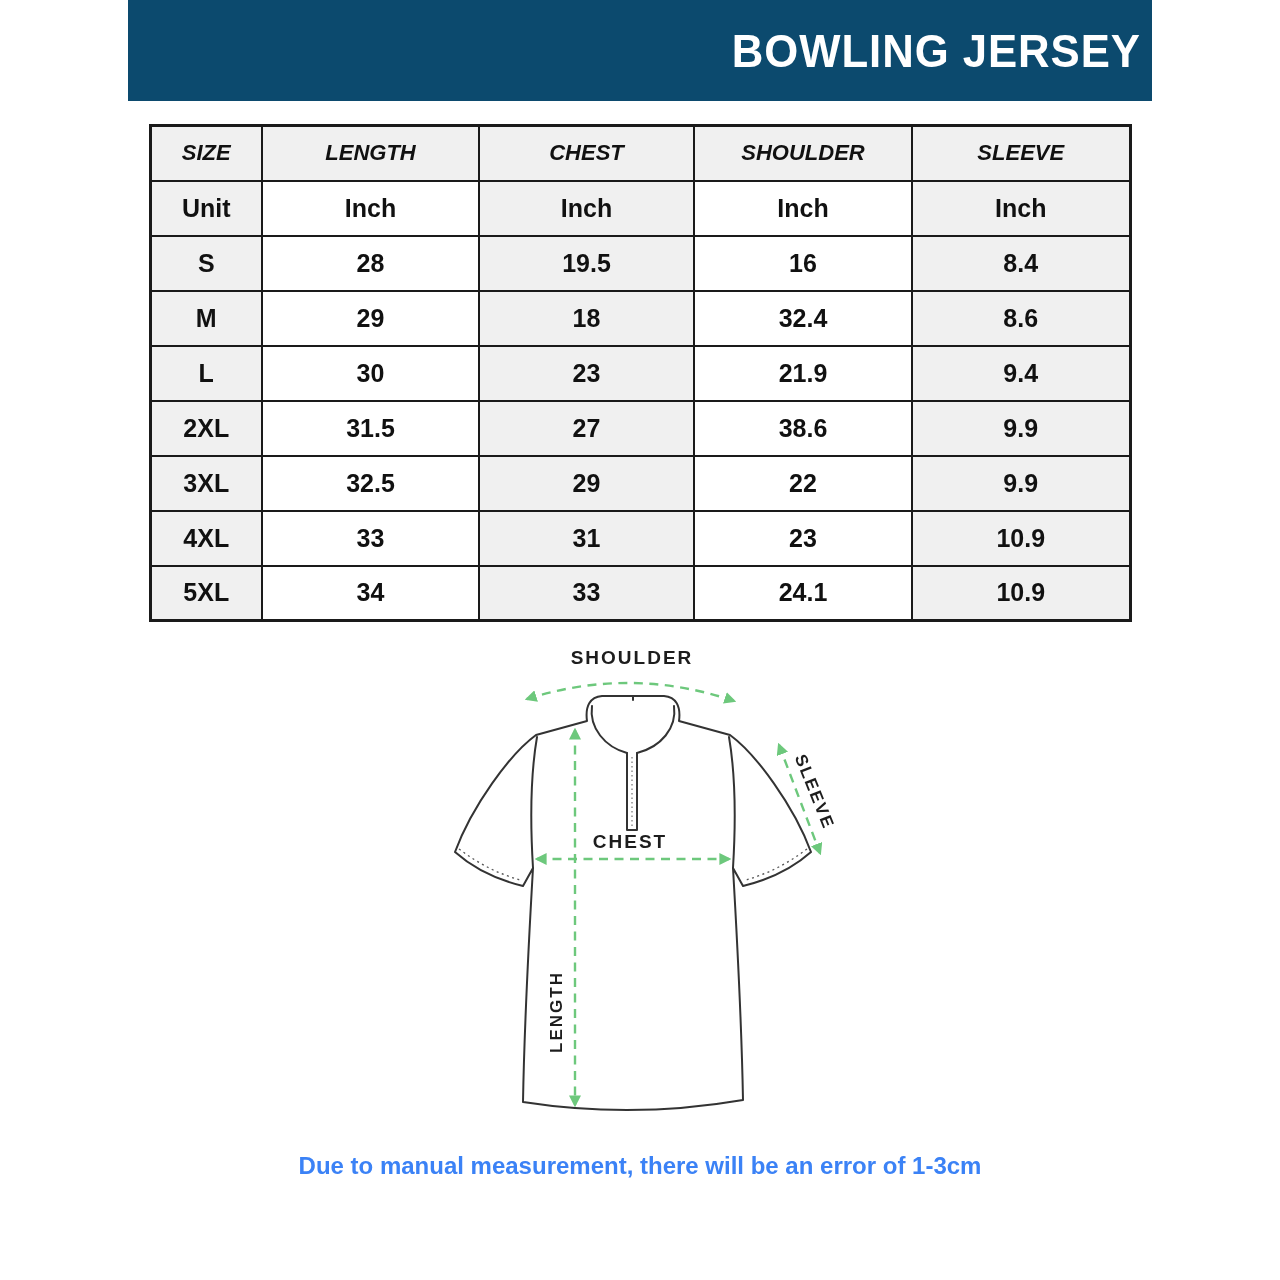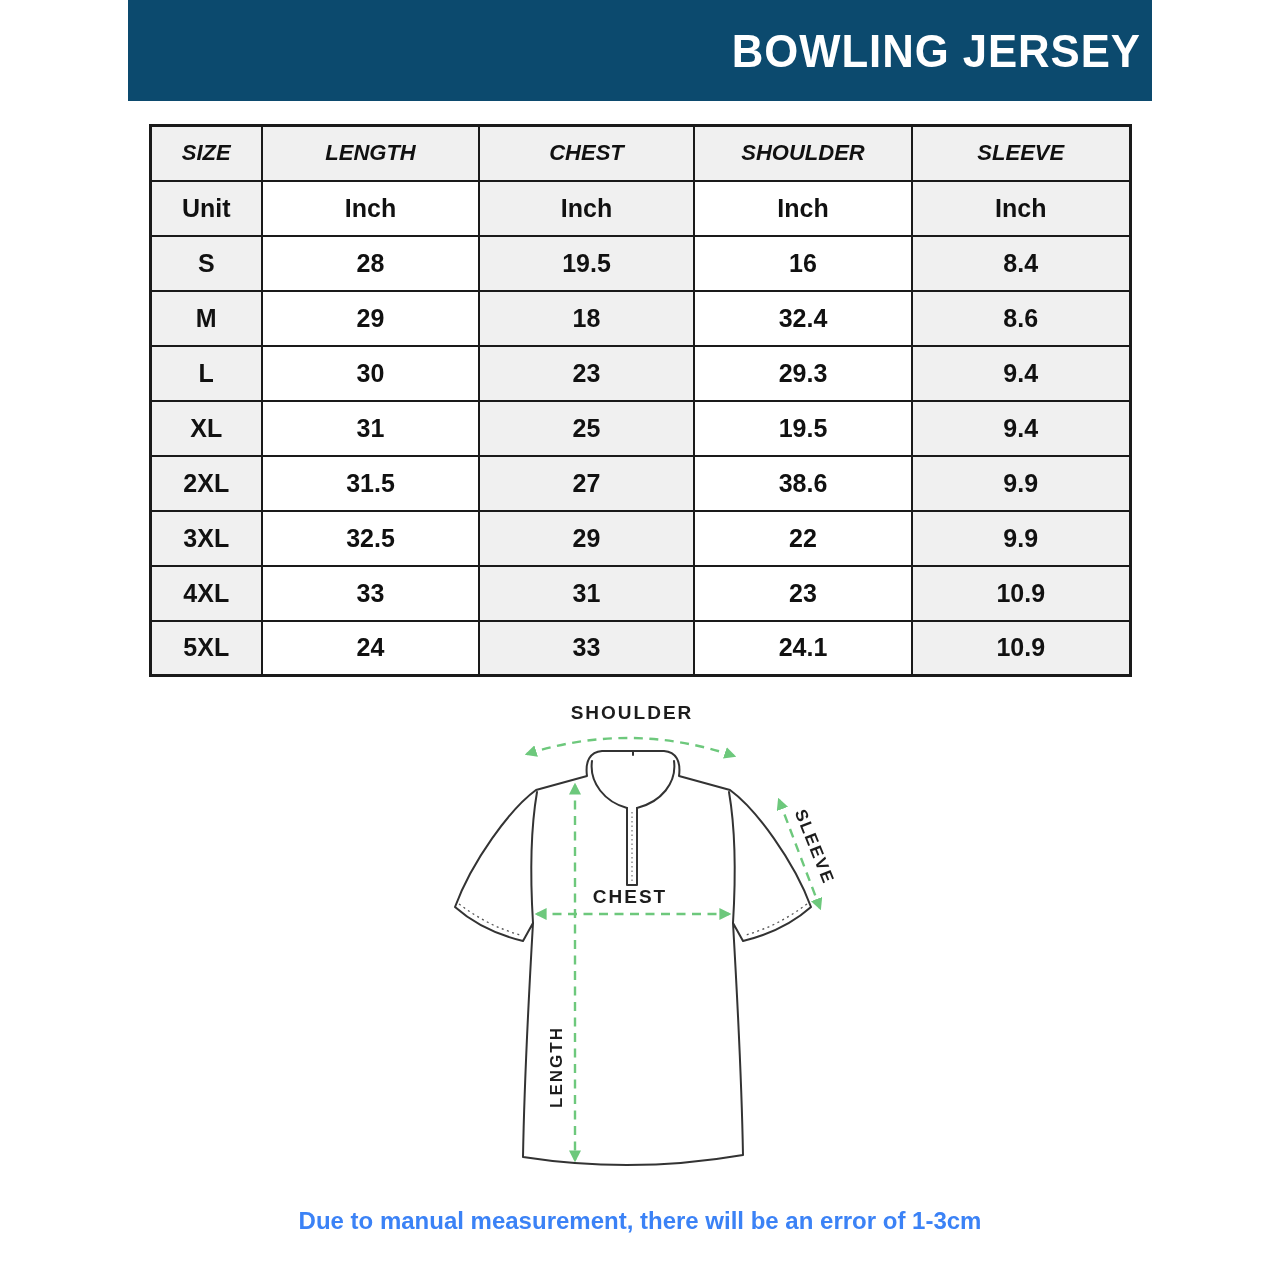--- a/index.html
+++ b/index.html
@@ -111,28 +111,21 @@
       <td>M</td>
       <td>29</td>
       <td>18</td>
       <td>32.4</td>
       <td>8.6</td>
     </tr>
     <tr>
       <td>L</td>
       <td>30</td>
       <td>23</td>
-      <td>29.3</td>
-      <td>9.4</td>
-    </tr>
-    <tr>
-      <td>XL</td>
-      <td>31</td>
-      <td>25</td>
-      <td>19.5</td>
+      <td>21.9</td>
       <td>9.4</td>
     </tr>
     <tr>
       <td>2XL</td>
       <td>31.5</td>
       <td>27</td>
       <td>38.6</td>
       <td>9.9</td>
     </tr>
     <tr>
@@ -144,21 +137,21 @@
     </tr>
     <tr>
       <td>4XL</td>
       <td>33</td>
       <td>31</td>
       <td>23</td>
       <td>10.9</td>
     </tr>
     <tr>
       <td>5XL</td>
-      <td>24</td>
+      <td>34</td>
       <td>33</td>
       <td>24.1</td>
       <td>10.9</td>
     </tr>
   </tbody>
 </table>
 
 <div class="diagram-wrap">
   <svg width="440" height="500" viewBox="0 0 440 500">
     <defs>

